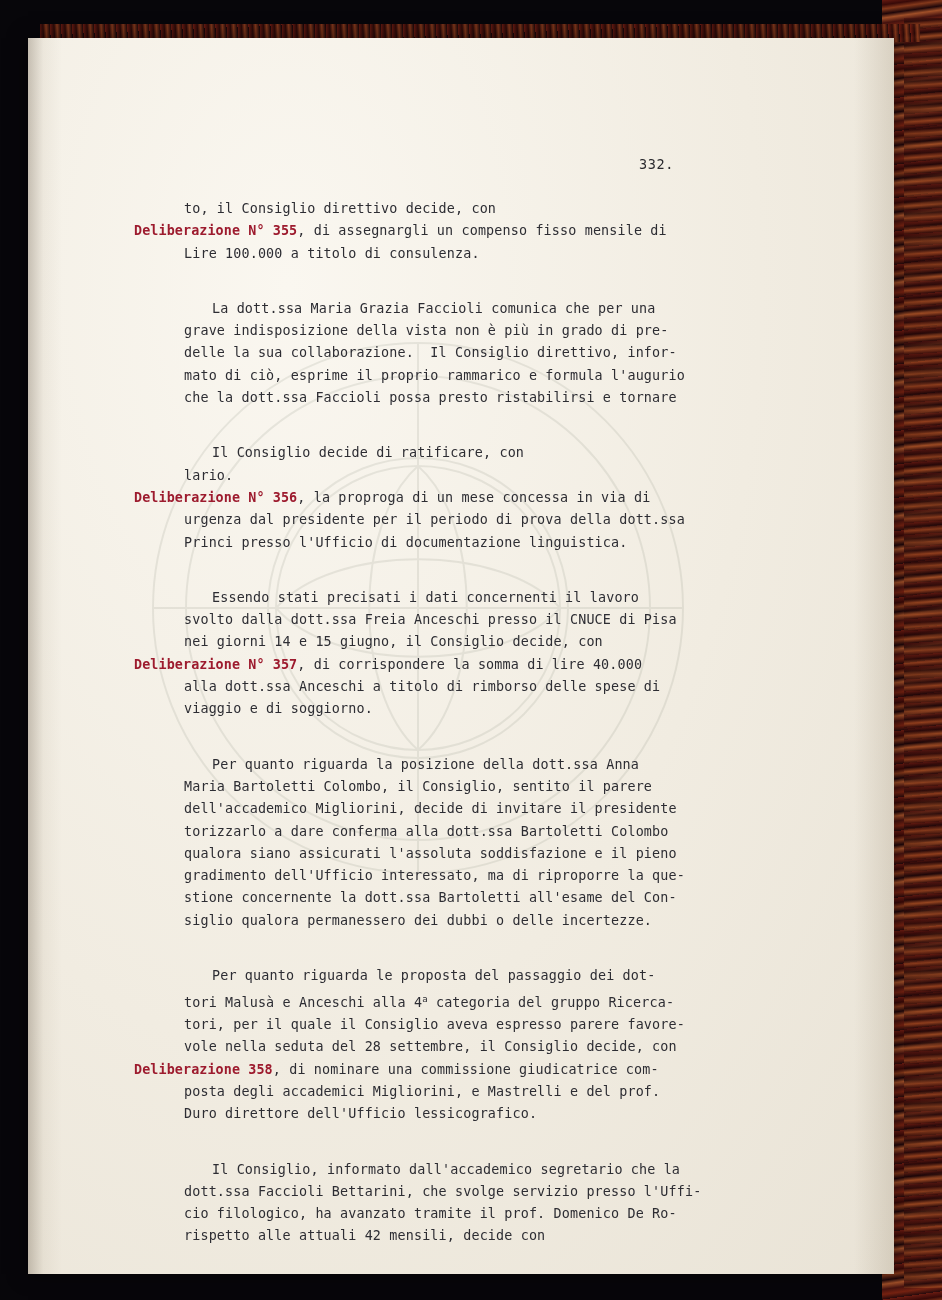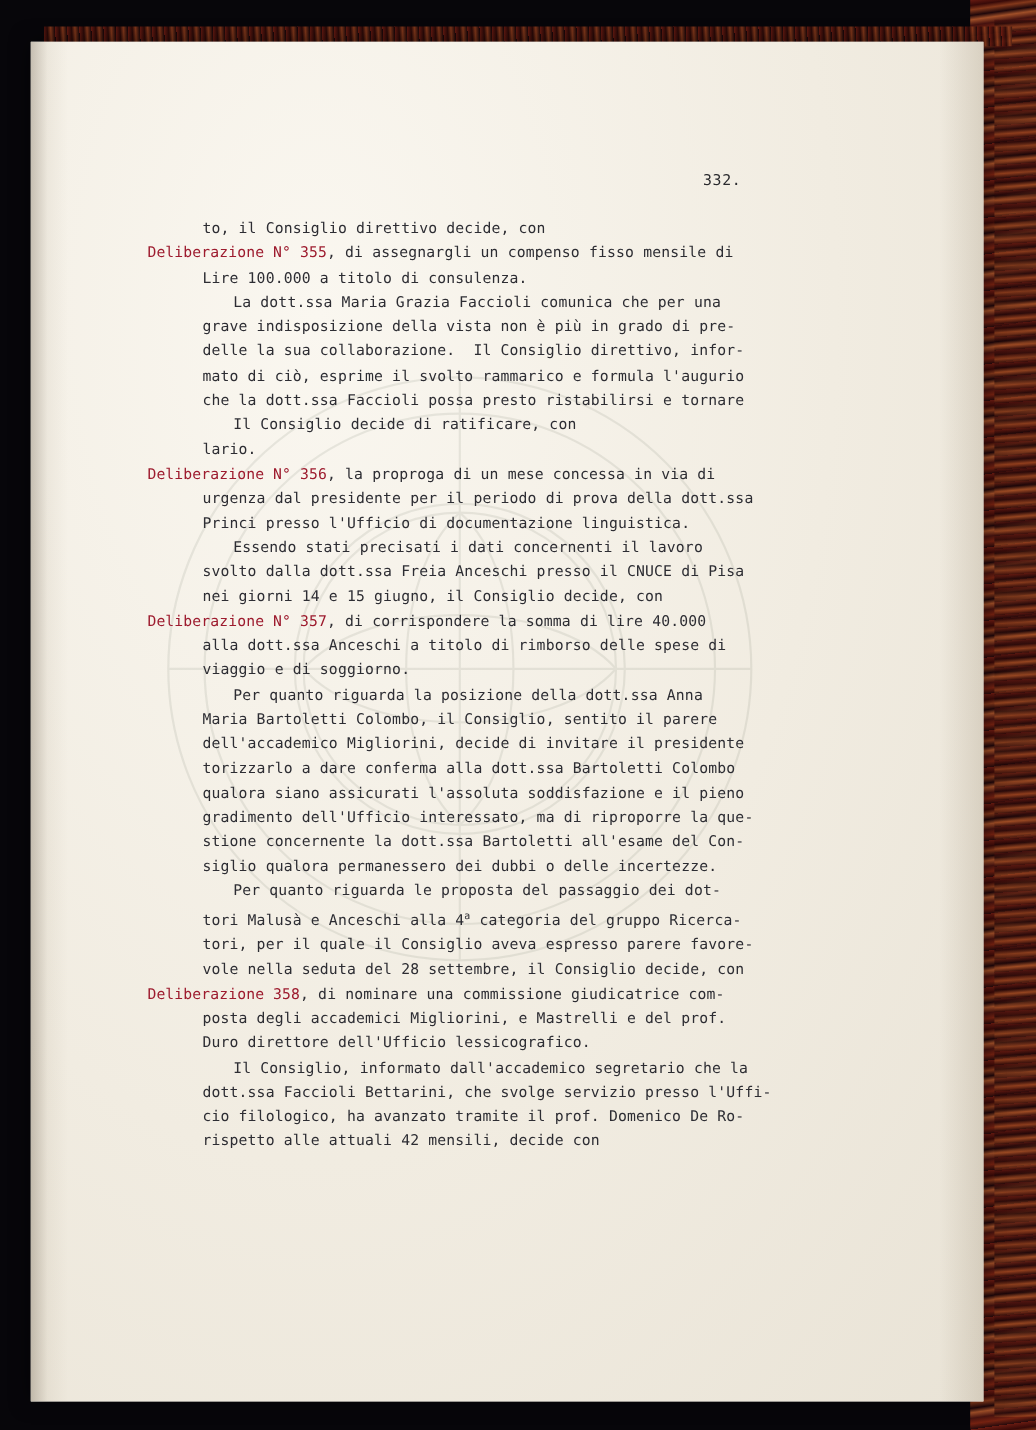--- a/index.html
+++ b/index.html
@@ -127,25 +127,25 @@
     font-size: 13.4px;
     line-height: 22.3px;
     color: #2d2d33;
     letter-spacing: 0.15px;
   }
   .line {
     white-space: pre;
     display: block;
   }
   .ind { padding-left: 28px; }
-  .ind2 { padding-left: 56px; }
+  .ind2 { padding-left: 56px; margin-top: 33px; }
   .hang { margin-left: -22px; }
   .delib {
     color: #9d1b2e;
-    font-weight: 400;
+    font-weight: 700;
     letter-spacing: 0.1px;
     margin-top: 36px;
   }
   .sup { font-size: 9px; vertical-align: super; }
 </style>
 </head>
 <body>
 
 <div id="scan">
 
@@ -171,21 +171,21 @@
 
     <div class="folio">332.</div>
 
     <div class="body">
         <div class="line ind"><span>to, il Consiglio direttivo decide, con</span></div>
         <div class="line hang"><span class="delib">Deliberazione N° 355</span><span>, di assegnargli un compenso fisso mensile di</span></div>
         <div class="line ind"><span>Lire 100.000 a titolo di consulenza.</span></div>
         <div class="line ind2"><span>La dott.ssa Maria Grazia Faccioli comunica che per una</span></div>
         <div class="line ind"><span>grave indisposizione della vista non è più in grado di pre-</span></div>
         <div class="line ind"><span>delle la sua collaborazione.  Il Consiglio direttivo, infor-</span></div>
-        <div class="line ind"><span>mato di ciò, esprime il svolto rammarico e formula l'augurio</span></div>
+        <div class="line ind"><span>mato di ciò, esprime il proprio rammarico e formula l'augurio</span></div>
         <div class="line ind"><span>che la dott.ssa Faccioli possa presto ristabilirsi e tornare</span></div>
         <div class="line ind2"><span>Il Consiglio decide di ratificare, con</span></div>
         <div class="line ind"><span>lario.</span></div>
         <div class="line hang"><span class="delib">Deliberazione N° 356</span><span>, la proproga di un mese concessa in via di</span></div>
         <div class="line ind"><span>urgenza dal presidente per il periodo di prova della dott.ssa</span></div>
         <div class="line ind"><span>Princi presso l'Ufficio di documentazione linguistica.</span></div>
         <div class="line ind2"><span>Essendo stati precisati i dati concernenti il lavoro</span></div>
         <div class="line ind"><span>svolto dalla dott.ssa Freia Anceschi presso il CNUCE di Pisa</span></div>
         <div class="line ind"><span>nei giorni 14 e 15 giugno, il Consiglio decide, con</span></div>
         <div class="line hang"><span class="delib">Deliberazione N° 357</span><span>, di corrispondere la somma di lire 40.000</span></div>

